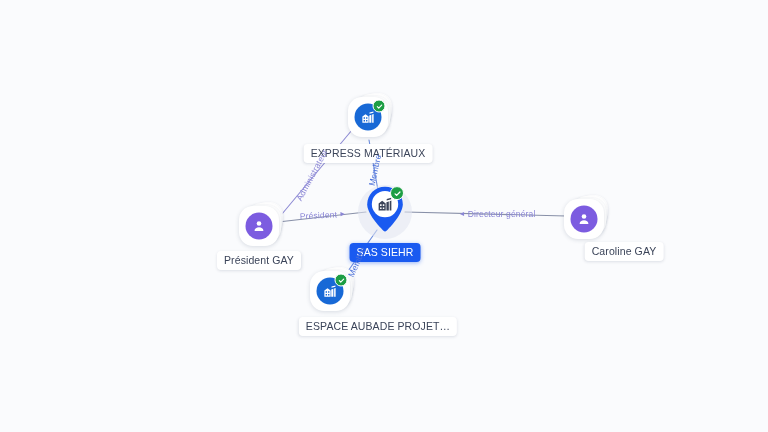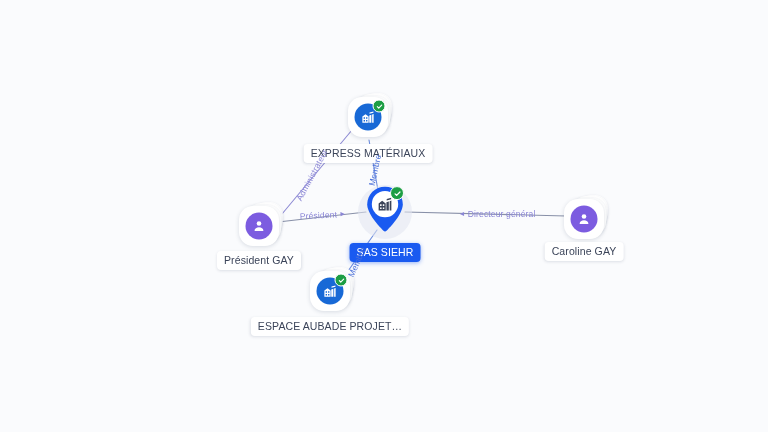--- a/index.html
+++ b/index.html
@@ -228,21 +228,21 @@
               <path fill="#ffffff" d="M14 21V9.4l3.4-1.2V21H14zm4.6 0V7.8L21 7v14h-2.4z"></path>
               <path fill="#ffffff" d="M14.4 4.6l6.3-1.5v2.2l-6.3 1.5V4.6z"></path>
             </svg>
             <div class="badge-check">
               <svg width="8" height="8" viewBox="0 0 24 24" aria-hidden="true">
                 <path fill="none" stroke="#ffffff" stroke-width="3.4" stroke-linecap="round" stroke-linejoin="round" d="M5.5 12.6l4.2 4.2 8.8-9.2"></path>
               </svg>
             </div>
           </div>
         </div>
-        <div class="node-label" style="top: 26px;">ESPACE AUBADE PROJET…</div>
+        <div class="node-label" style="top: 26px; margin-left: 48px;">ESPACE AUBADE PROJET…</div>
       </div>
       <div class="node" style="left: 259px; top: 226px;">
         <div class="node-stack">
           <div class="stack-card" style="width: 30px; height: 30px; left: -6px; top: -24px;"></div>
           <div class="stack-card" style="width: 34px; height: 34px; left: -11px; top: -23px;"></div>
           <div class="stack-card" style="width: 37px; height: 37px; left: -15.5px; top: -21.5px;"></div>
         </div>
         <div class="disc-plate"></div>
         <div class="disc-wrap">
           <div class="disc person" style="background: rgb(124, 92, 224);">
@@ -262,21 +262,21 @@
         </div>
         <div class="disc-plate"></div>
         <div class="disc-wrap">
           <div class="disc person" style="background: rgb(124, 92, 224);">
             <svg width="15" height="15" viewBox="0 0 24 24" aria-hidden="true">
               <circle cx="12" cy="8" r="3.7" fill="#ffffff"></circle>
               <path fill="#ffffff" d="M5 19.4c0-3.4 3.1-5.4 7-5.4s7 2 7 5.4v.6H5v-.6z"></path>
             </svg>
           </div>
         </div>
-        <div class="node-label" style="top: 23px;">Caroline GAY</div>
+        <div class="node-label" style="top: 23px; margin-left: 40px;">Caroline GAY</div>
       </div>
     </div>
   <div id="edge-label-layer">
       <div class="edge-label violet" style="left: 312px; top: 175px; color: rgb(139, 134, 214); transform: translate(-50%, -50%) rotate(-62deg);"><span>Administrateur</span></div>
       <div class="edge-label blue" style="left: 375px; top: 170px; color: rgb(74, 111, 216); transform: translate(-50%, -50%) rotate(-78deg);"><span>Membre</span></div>
       <div class="edge-label violet" style="left: 323px; top: 215px; color: rgb(139, 134, 214); transform: translate(-50%, -50%) rotate(-3deg);"><span>Président</span><span class="arrow"> ►</span></div>
       <div class="edge-label violet" style="left: 497px; top: 214px; color: rgb(139, 134, 214); transform: translate(-50%, -50%) rotate(0deg);"><span class="arrow">◄ </span><span>Directeur général</span></div>
       <div class="edge-label blue" style="left: 357px; top: 262px; color: rgb(74, 111, 216); transform: translate(-50%, -50%) rotate(-66deg);"><span>Membre</span></div>
     </div>
 

